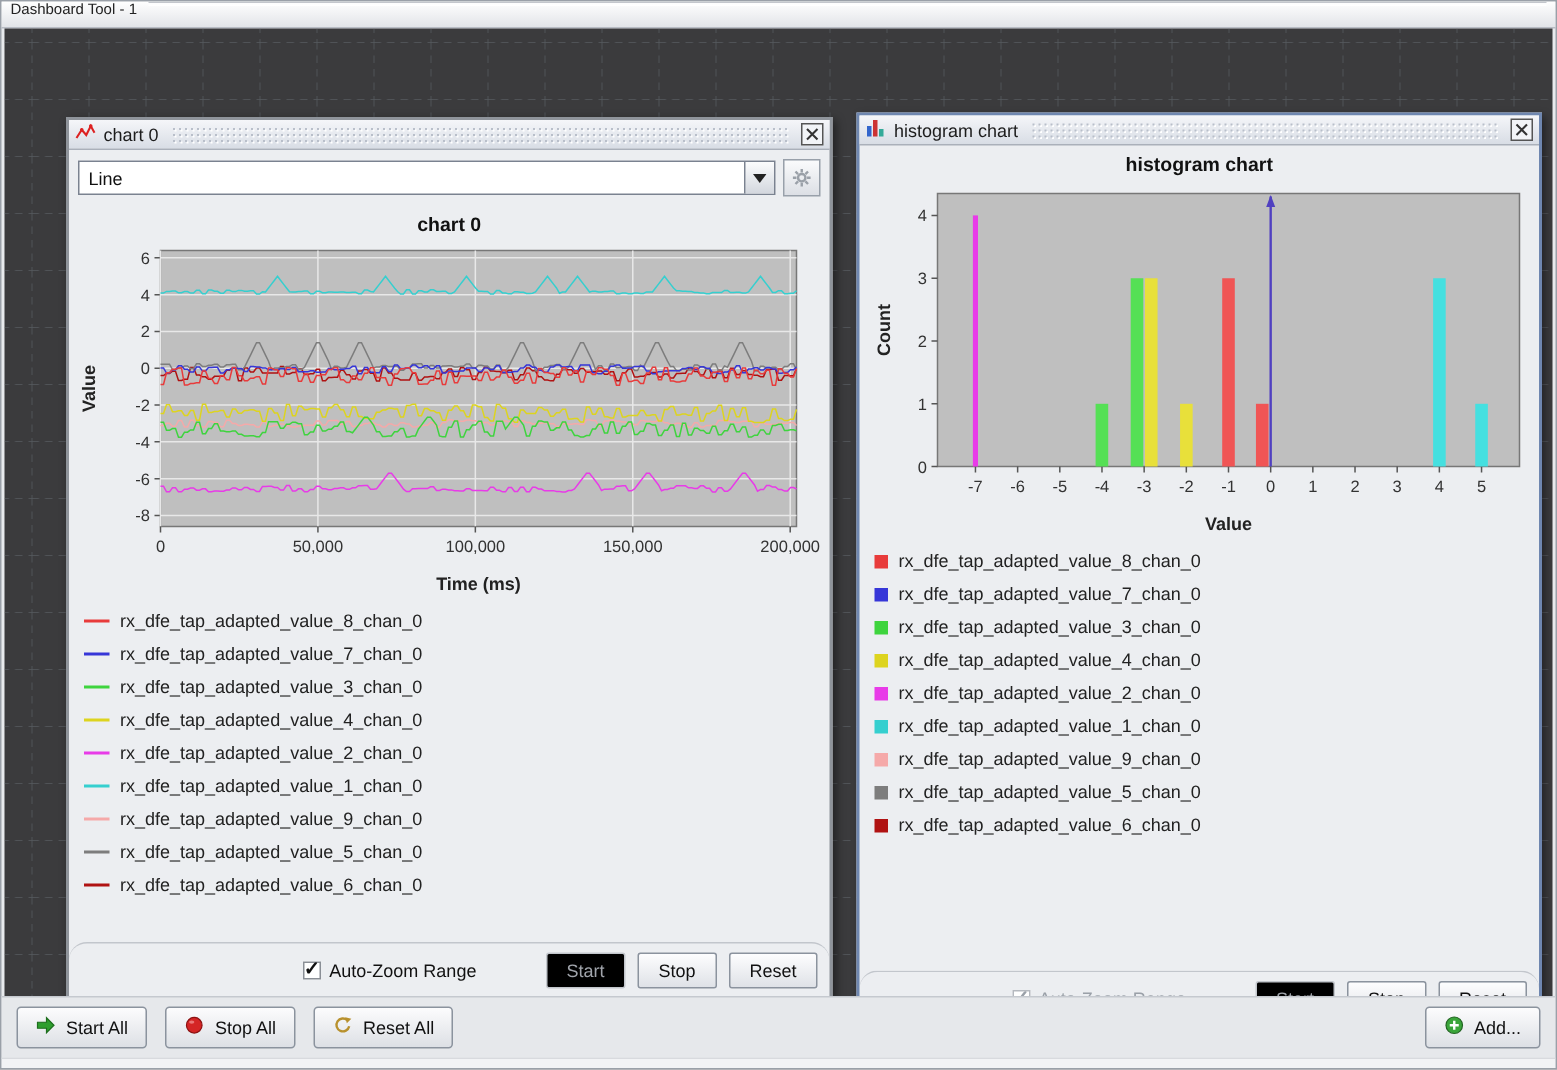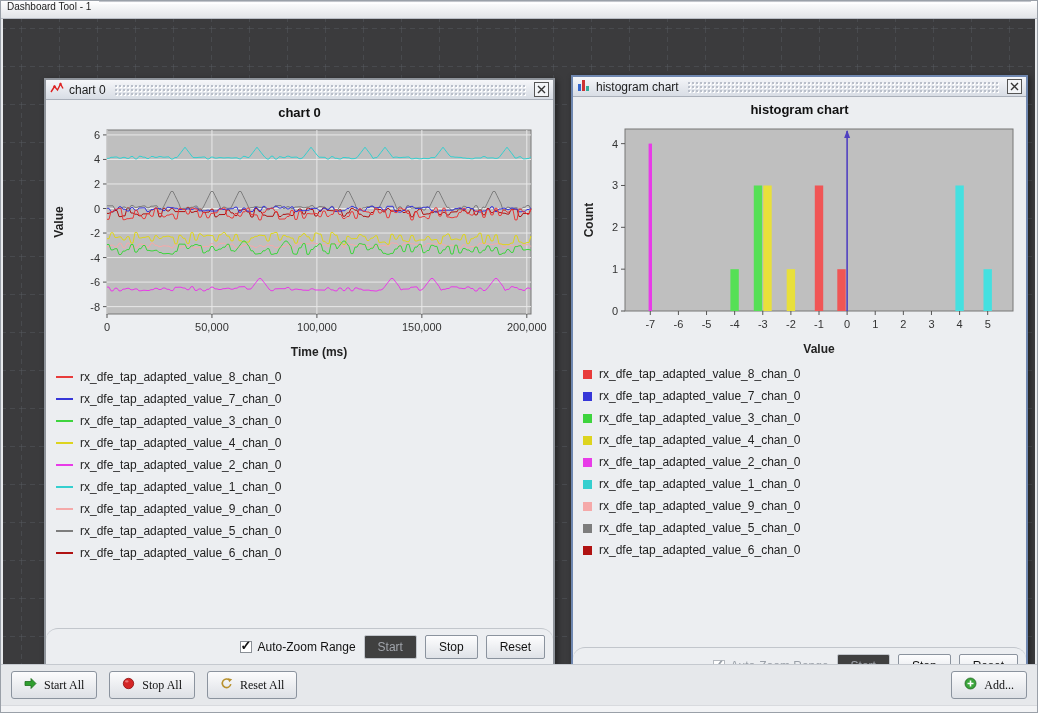--- a/index.html
+++ b/index.html
@@ -57,28 +57,28 @@
     position:relative; display:inline-block; }
   .checkbox.checked::after { content:"\2713"; position:absolute; top:-4px; left:0;
     font-size:13px; font-weight:bold; color:#111; }
   .cb-wrap.disabled { color:#9aa0a8; }
   .cb-wrap.disabled .checkbox { border-color:#b5b9bf; }
   .cb-wrap.disabled .checkbox.checked::after { color:#9aa0a8; }
 
   .btn { border:1px solid #8b939e; border-radius:2px; font-size:12px; color:#111;
     background:linear-gradient(#fdfdfe,#dfe2e7); padding:4px 13px;
     font-family:inherit; }
-  .btn.disabled { color:#a0a4ab; border-color:#c2c6cc; background:#404040; }
+  .btn.disabled { color:#a0a4ab; border-color:#c2c6cc; background:#000000;margin-left:38px; }
 
   
   .bottom-toolbar { flex:0 0 41px; background:#e6e8eb; border-top:1px solid #c5c9cf;
     display:flex; align-items:center; gap:12px; padding:0 10px; }
   .tool-btn { display:flex; align-items:center; gap:7px; height:28px; padding:0 12px;
     border:1px solid #8b939e; border-radius:3px; font-size:12px; color:#111;
-    background:linear-gradient(#fcfcfd,#dde0e5); font-family:Liberation Serif, serif; }
+    background:linear-gradient(#fcfcfd,#dde0e5); font-family:Liberation Sans, sans-serif; }
   .spacer { flex:1; }
   .bottom-strip { flex:0 0 7px; background:#f2f3f5; border-top:1px solid #d8dade; }
 </style>
 </head>
 <body>
 
 <div class="app">
 
   <div class="app-titlebar">
     <span>Dashboard Tool - 1</span>
@@ -104,20 +104,36 @@
               <circle cx="10.5" cy="3" r="1.2" fill="#d22"></circle>
             </svg>
         </span>
         <span>chart 0</span>
         <span class="bumps"></span>
         <span class="close">
           <svg width="9" height="9" viewBox="0 0 9 9">
               <path d="M1 1 L8 8 M8 1 L1 8" stroke="#333" stroke-width="1.4"></path>
             </svg>
         </span>
+      </div>
+      <div class="win-toolbar">
+        <div class="combo">
+          <span class="combo-text">Line</span>
+          <span class="combo-btn">
+            <svg width="9" height="6" viewBox="0 0 9 6">
+                <polygon points="0,0 9,0 4.5,6" fill="#222"></polygon>
+              </svg>
+          </span>
+        </div>
+        <button class="gear-btn">
+          <svg width="15" height="15" viewBox="0 0 14 14">
+              <path d="M7 1.5v2.2M7 10.3v2.2M1.5 7h2.2M10.3 7h2.2M3.1 3.1l1.6 1.6M9.3 9.3l1.6 1.6M10.9 3.1L9.3 4.7M4.7 9.3l-1.6 1.6" stroke="#9aa0a8" stroke-width="1.5"></path>
+              <circle cx="7" cy="7" r="2.3" fill="none" stroke="#9aa0a8" stroke-width="1.5"></circle>
+            </svg>
+        </button>
       </div>
       <div class="chart-title">chart 0</div>
       <svg id="line-chart" class="chart" width="505" height="240">
           <rect x="60" y="8" width="424" height="184" fill="#bfbfbf" stroke="#777"></rect>
           <line x1="60" y1="12.90666666666667" x2="484" y2="12.90666666666667" stroke="#e8e8e8"></line>
           <line x1="56" y1="12.90666666666667" x2="60" y2="12.90666666666667" stroke="#555"></line>
           <text x="53" y="16.90666666666667" text-anchor="end" font-size="11" fill="#333">6</text>
           <line x1="60" y1="37.440000000000005" x2="484" y2="37.440000000000005" stroke="#e8e8e8"></line>
           <line x1="56" y1="37.440000000000005" x2="60" y2="37.440000000000005" stroke="#555"></line>
           <text x="53" y="41.440000000000005" text-anchor="end" font-size="11" fill="#333">4</text>

